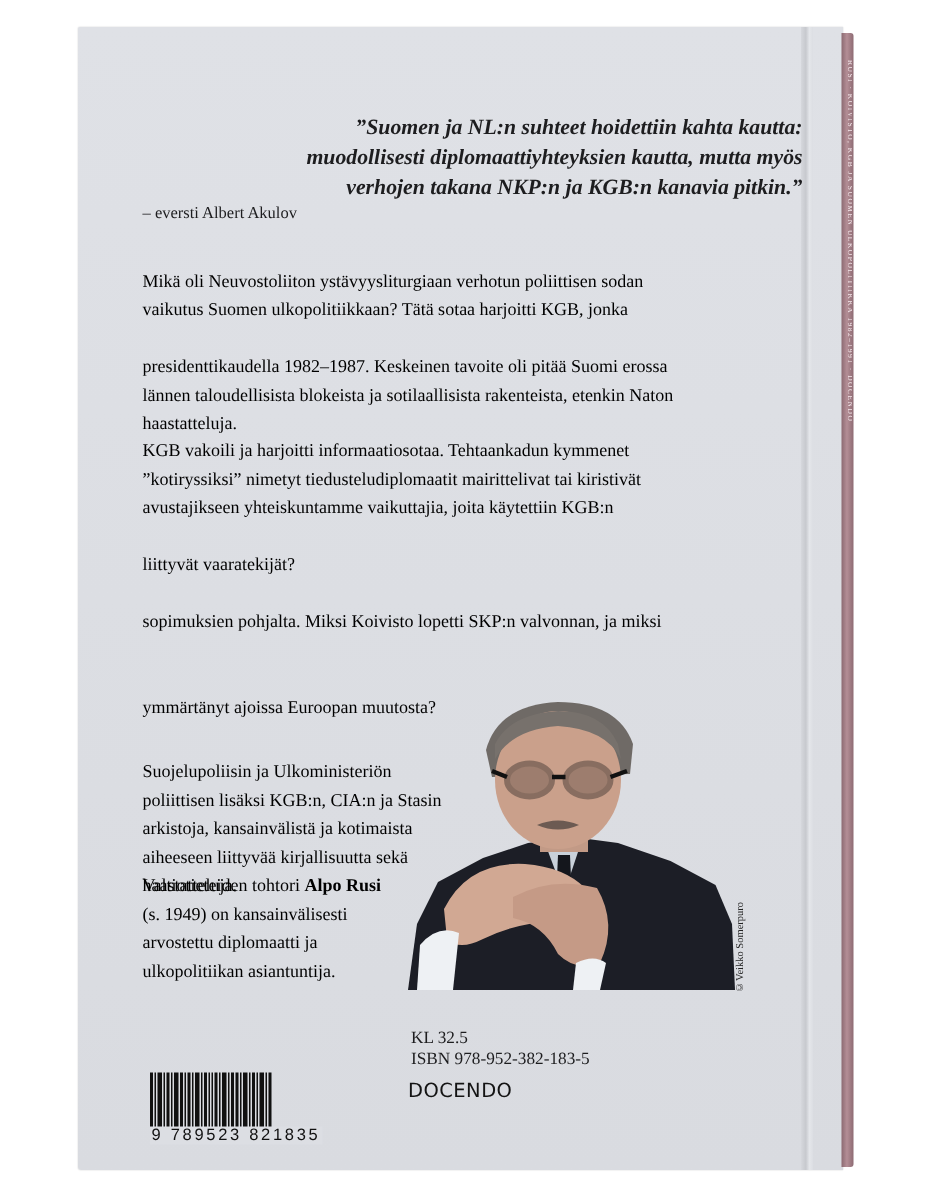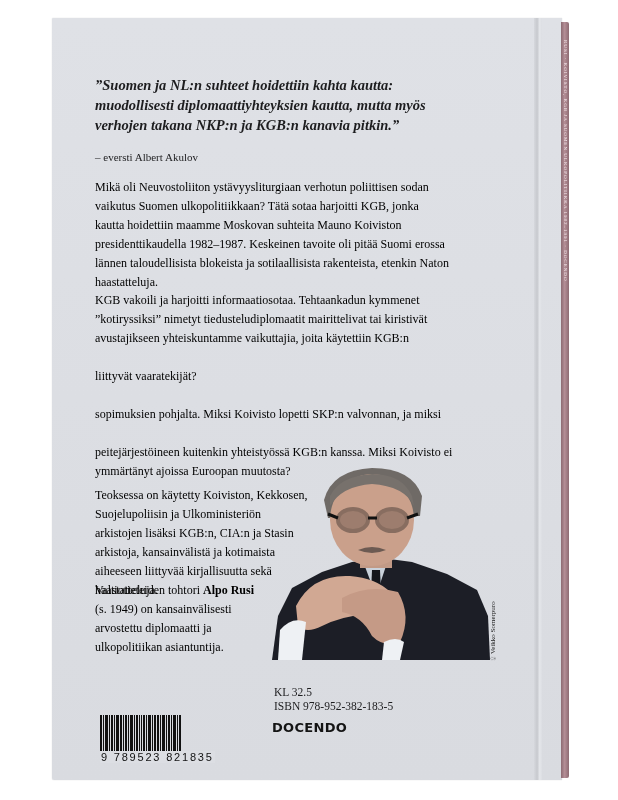--- a/index.html
+++ b/index.html
@@ -22,23 +22,23 @@
     background: linear-gradient(90deg, #8c6a72 0%, #b48e96 45%, #8e6b73 100%);
     border-radius: 0 2px 2px 0;
   }
   .spine-text {
     position: absolute; left: 562px; top: 40px; width: 6px; height: 720px;
     writing-mode: vertical-rl; font-size: 5px; color: #f4e6ea; letter-spacing: 1px;
     overflow: hidden; white-space: nowrap; line-height: 6px;
   }
   .content { position: absolute; left: 95px; top: 75px; width: 440px; color: #1d1d1f; }
   .quote {
-    font-style: italic; font-weight: bold; font-size: 14.5px; line-height: 20px; margin: 0;
-  }
-  .attribution { font-size: 11px; margin-top: 15px; line-height: 14px; }
+    font-style: italic; font-weight: bold; font-size: 14.5px; line-height: 20px; margin: 0; text-align: right;
+  }
+  .attribution { font-size: 11px; margin-top: 0; line-height: 14px; }
   .para { font-size: 12px; line-height: 19px; margin: 0; font-family: Liberation Serif, serif; }
   .p1 { position: absolute; left: 95px; top: 178px; width: 420px; }
   .p2 { position: absolute; left: 95px; top: 291px; width: 420px; }
   .p3 { position: absolute; left: 95px; top: 386px; width: 430px; }
   .p4 { position: absolute; left: 95px; top: 486px; width: 250px; }
   .p5 { position: absolute; left: 95px; top: 581px; width: 185px; }
   .bold { font-weight: bold; }
 
   .photo {
     position: absolute; left: 272px; top: 466px; width: 218px; height: 194px; overflow: hidden;
@@ -55,21 +55,21 @@
   .barcode-bars span { display: block; background: #111; height: 38px; margin-right: 1px; }
   .barcode-bars span.long { height: 44px; }
   .barcode-digits {
     position: absolute; left: 0; top: 36px; width: 128px; font-family: "Liberation Sans", sans-serif;
     font-size: 11px; letter-spacing: 1.8px; color: #111; background: transparent; line-height: 12px;
   }
   .barcode-digits span { background: #dcdee3; padding: 0 1px; }
 
   .meta { position: absolute; left: 274px; top: 685px; font-size: 11.5px; line-height: 14px; color: #1d1d1f; }
   .publisher {
-    position: absolute; left: 272px; top: 720px; font-family: "DejaVu Sans", sans-serif; font-weight: bold;
+    position: absolute; left: 272px; top: 720px; font-family: "DejaVu Sans", sans-serif; font-weight: normal;
     font-size: 13px; letter-spacing: 0.3px; color: #141414;
   }
 </style>
 </head>
 <body>
 
 <div class="book"></div>
 <div class="hinge"></div>
 <div class="spine"></div>
 <div class="spine-text">RUSI · KOIVISTO, KGB JA SUOMEN ULKOPOLITIIKKA 1982–1991 · DOCENDO</div>
@@ -79,46 +79,46 @@
     <span>”Suomen ja NL:n suhteet hoidettiin kahta kautta:</span><br>
     <span>muodollisesti diplomaattiyhteyksien kautta, mutta myös</span><br>
     <span>verhojen takana NKP:n ja KGB:n kanavia pitkin.”</span>
   </p>
   <div class="attribution">– eversti Albert Akulov</div>
 </div>
 
 <p class="para p1">
   <span>Mikä oli Neuvostoliiton ystävyysliturgiaan verhotun poliittisen sodan</span><br>
   <span>vaikutus Suomen ulkopolitiikkaan? Tätä sotaa harjoitti KGB, jonka</span><br>
-  <span>kautta hoidettiin maamme Moskovan suhteita Mauno Koiviston</span><br>
+  <br>
   <span>presidenttikaudella 1982–1987. Keskeinen tavoite oli pitää Suomi erossa</span><br>
   <span>lännen taloudellisista blokeista ja sotilaallisista rakenteista, etenkin Naton</span><br>
   <span>haastatteluja.</span>
 </p>
 
 <p class="para p2">
   <span>KGB vakoili ja harjoitti informaatiosotaa. Tehtaankadun kymmenet</span><br>
   <span>”kotiryssiksi” nimetyt tiedusteludiplomaatit mairittelivat tai kiristivät</span><br>
   <span>avustajikseen yhteiskuntamme vaikuttajia, joita käytettiin KGB:n</span><br>
   <br>
   <span>liittyvät vaaratekijät?</span>
 </p>
 
 <p class="para p3">
   <br>
   <span>sopimuksien pohjalta. Miksi Koivisto lopetti SKP:n valvonnan, ja miksi</span><br>
   <br>
-  <span>peitejärjestöineen kuitenkin yhteistyössä KGB:n kanssa. Miksi Koivisto ei</span><br>
+  <br>
   <span>ymmärtänyt ajoissa Euroopan muutosta?</span>
 </p>
 
 <p class="para p4">
-  <span>Teoksessa on käytetty Koiviston, Kekkosen,</span><br>
+  <br>
   <span>Suojelupoliisin ja Ulkoministeriön</span><br>
-  <span>arkistojen lisäksi KGB:n, CIA:n ja Stasin</span><br>
+  <span>poliittisen lisäksi KGB:n, CIA:n ja Stasin</span><br>
   <span>arkistoja, kansainvälistä ja kotimaista</span><br>
   <span>aiheeseen liittyvää kirjallisuutta sekä</span><br>
   <span>haastatteluja.</span>
 </p>
 
 <p class="para p5">
   <span>Valtiotieteiden tohtori </span><span class="bold">Alpo Rusi</span><br>
   <span>(s. 1949) on kansainvälisesti</span><br>
   <span>arvostettu diplomaatti ja</span><br>
   <span>ulkopolitiikan asiantuntija.</span>

